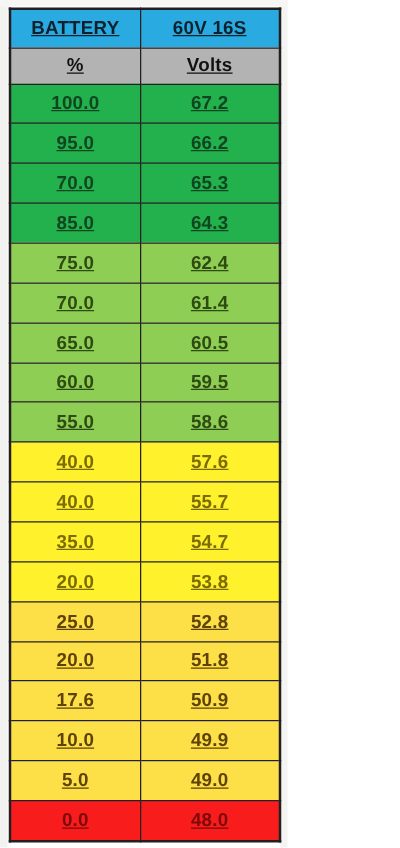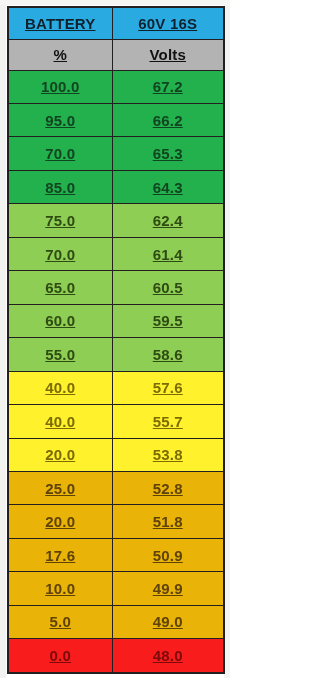--- a/index.html
+++ b/index.html
@@ -88,21 +88,21 @@
   
   tr.data td {
     height: 29px;
     font-size: 15px;
   }
 
   
   tr.band-green-dark td  { background: #22b14c; color: #114420; }
   tr.band-green-light td { background: #8fce54; color: #2d4b12; }
   tr.band-yellow td      { background: #fff22d; color: #7b6b00; }
-  tr.band-orange td      { background: #eab308; color: #5e4206; }
+  tr.band-orange td      { background: #fde047; color: #5e4206; }
   tr.band-red td         { background: #f91c1c; color: #7c0a0a; }
 
   
   tr.band-green-dark td { border-color: #0f3d1d; }
   tr.band-green-light td { border-color: #2f4a16; }
   tr.band-yellow td { border-color: #4e4502; }
   tr.band-orange td { border-color: #4b3605; }
   tr.band-red td { border-color: #5c0606; }
 
   
@@ -169,20 +169,24 @@
         </tr>
         <tr class="data band-yellow">
           <td>40.0</td>
           <td>57.6</td>
         </tr>
         <tr class="data band-yellow">
           <td>40.0</td>
           <td>55.7</td>
         </tr>
         <tr class="data band-yellow">
+          <td>35.0</td>
+          <td>54.7</td>
+        </tr>
+        <tr class="data band-yellow">
           <td>20.0</td>
           <td>53.8</td>
         </tr>
         <tr class="data band-orange">
           <td>25.0</td>
           <td>52.8</td>
         </tr>
         <tr class="data band-orange">
           <td>20.0</td>
           <td>51.8</td>

